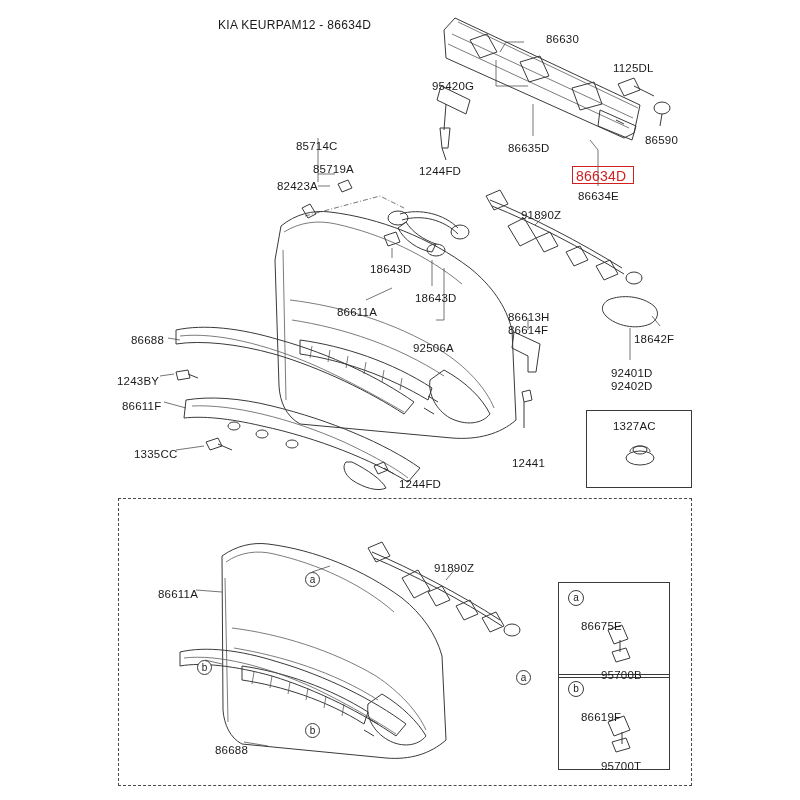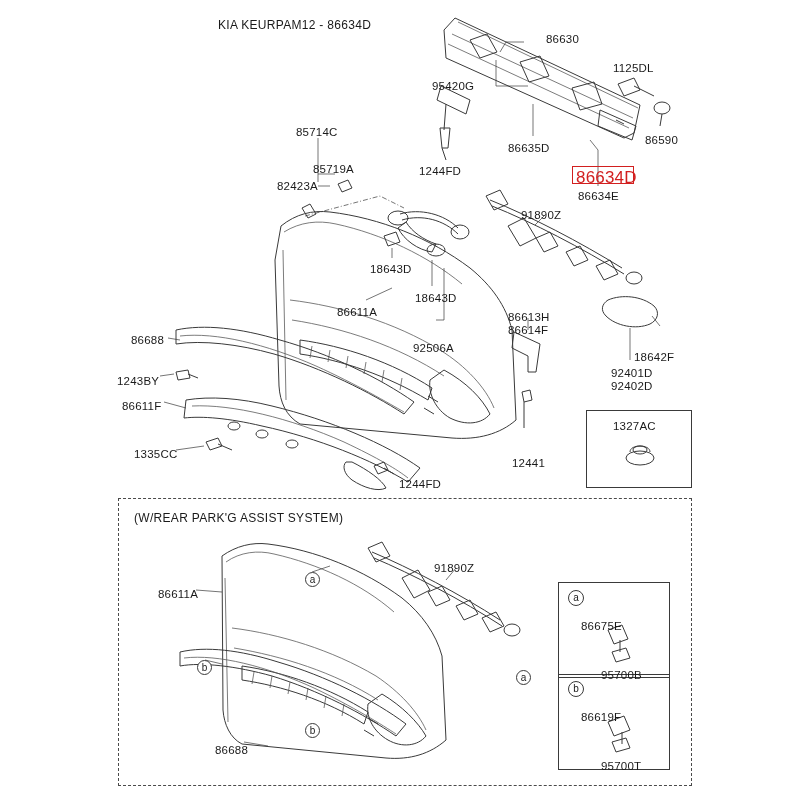--- a/index.html
+++ b/index.html
@@ -24,21 +24,21 @@
   }
   .title {
     position: absolute;
     font-size: 12px;
     color: #1a1a1a;
     white-space: nowrap;
     letter-spacing: 0.3px;
   }
   .lbl-hi {
     position: absolute;
-    font-size: 17px;
+    font-size: 14px;
     color: #d21f1f;
     white-space: nowrap;
     letter-spacing: 0.2px;
     text-align: center;
   }
   .hi-box {
     position: absolute;
     border: 1px solid #d21f1f;
     box-sizing: border-box;
   }
@@ -312,40 +312,39 @@
   </svg>
 
   <div class="hi-box" style="left:572px; top:166px; width:62px; height:18px;"></div>
   <div class="lbl-hi" style="left:576px; top:168px;">86634D</div>
 
   <div class="box-solid" style="left:586px; top:410px; width:106px; height:78px;"></div>
   <div class="box-dash" style="left:118px; top:498px; width:574px; height:288px;"></div>
   <div class="box-solid" style="left:558px; top:582px; width:112px; height:96px;"></div>
   <div class="box-solid" style="left:558px; top:674px; width:112px; height:96px;"></div>
 
-  <div class="sub-title" style="left:134px; top:511px;">(W/REAR PARK'G ASSIST SYSTEM)</div>
 
   <div class="lbl" style="left:527px; top:33px;padding-left:19px;">86630</div>
   <div class="lbl" style="left:607px; top:62px;margin-left:6px;">1125DL</div>
   <div class="lbl" style="left:432px; top:80px;">95420G</div>
   <div class="lbl" style="left:645px; top:134px;">86590</div>
   <div class="lbl" style="left:508px; top:142px;">86635D</div>
-  <div class="lbl" style="left:296px; top:126px;">85714C</div>
+  <div class="lbl" style="left:296px; top:140px;">85714C</div>
   <div class="lbl" style="left:313px; top:163px;text-align:center;">85719A</div>
   <div class="lbl" style="left:419px; top:165px;">1244FD</div>
   <div class="lbl" style="left:578px; top:190px;">86634E</div>
   <div class="lbl" style="left:277px; top:180px;">82423A</div>
   <div class="lbl" style="left:521px; top:209px;">91890Z</div>
   <div class="lbl" style="left:370px; top:263px;">18643D</div>
   <div class="lbl" style="left:415px; top:292px;">18643D</div>
   <div class="lbl" style="left:337px; top:306px;">86611A</div>
   <div class="lbl" style="left:413px; top:342px;">92506A</div>
   <div class="lbl" style="left:508px; top:311px;">86613H</div>
   <div class="lbl" style="left:508px; top:324px;">86614F</div>
-  <div class="lbl" style="left:634px; top:351px;">18642F</div>
+  <div class="lbl" style="left:634px; top:333px;">18642F</div>
   <div class="lbl" style="left:611px; top:367px;">92401D</div>
   <div class="lbl" style="left:611px; top:380px;">92402D</div>
   <div class="lbl" style="left:131px; top:334px;">86688</div>
   <div class="lbl" style="left:117px; top:375px;">1243BY</div>
   <div class="lbl" style="left:122px; top:400px;">86611F</div>
   <div class="lbl" style="left:134px; top:448px;">1335CC</div>
   <div class="lbl" style="left:512px; top:457px;">12441</div>
   <div class="lbl" style="left:613px; top:420px;">1327AC</div>
   <div class="lbl" style="left:399px; top:478px;">1244FD</div>
 

